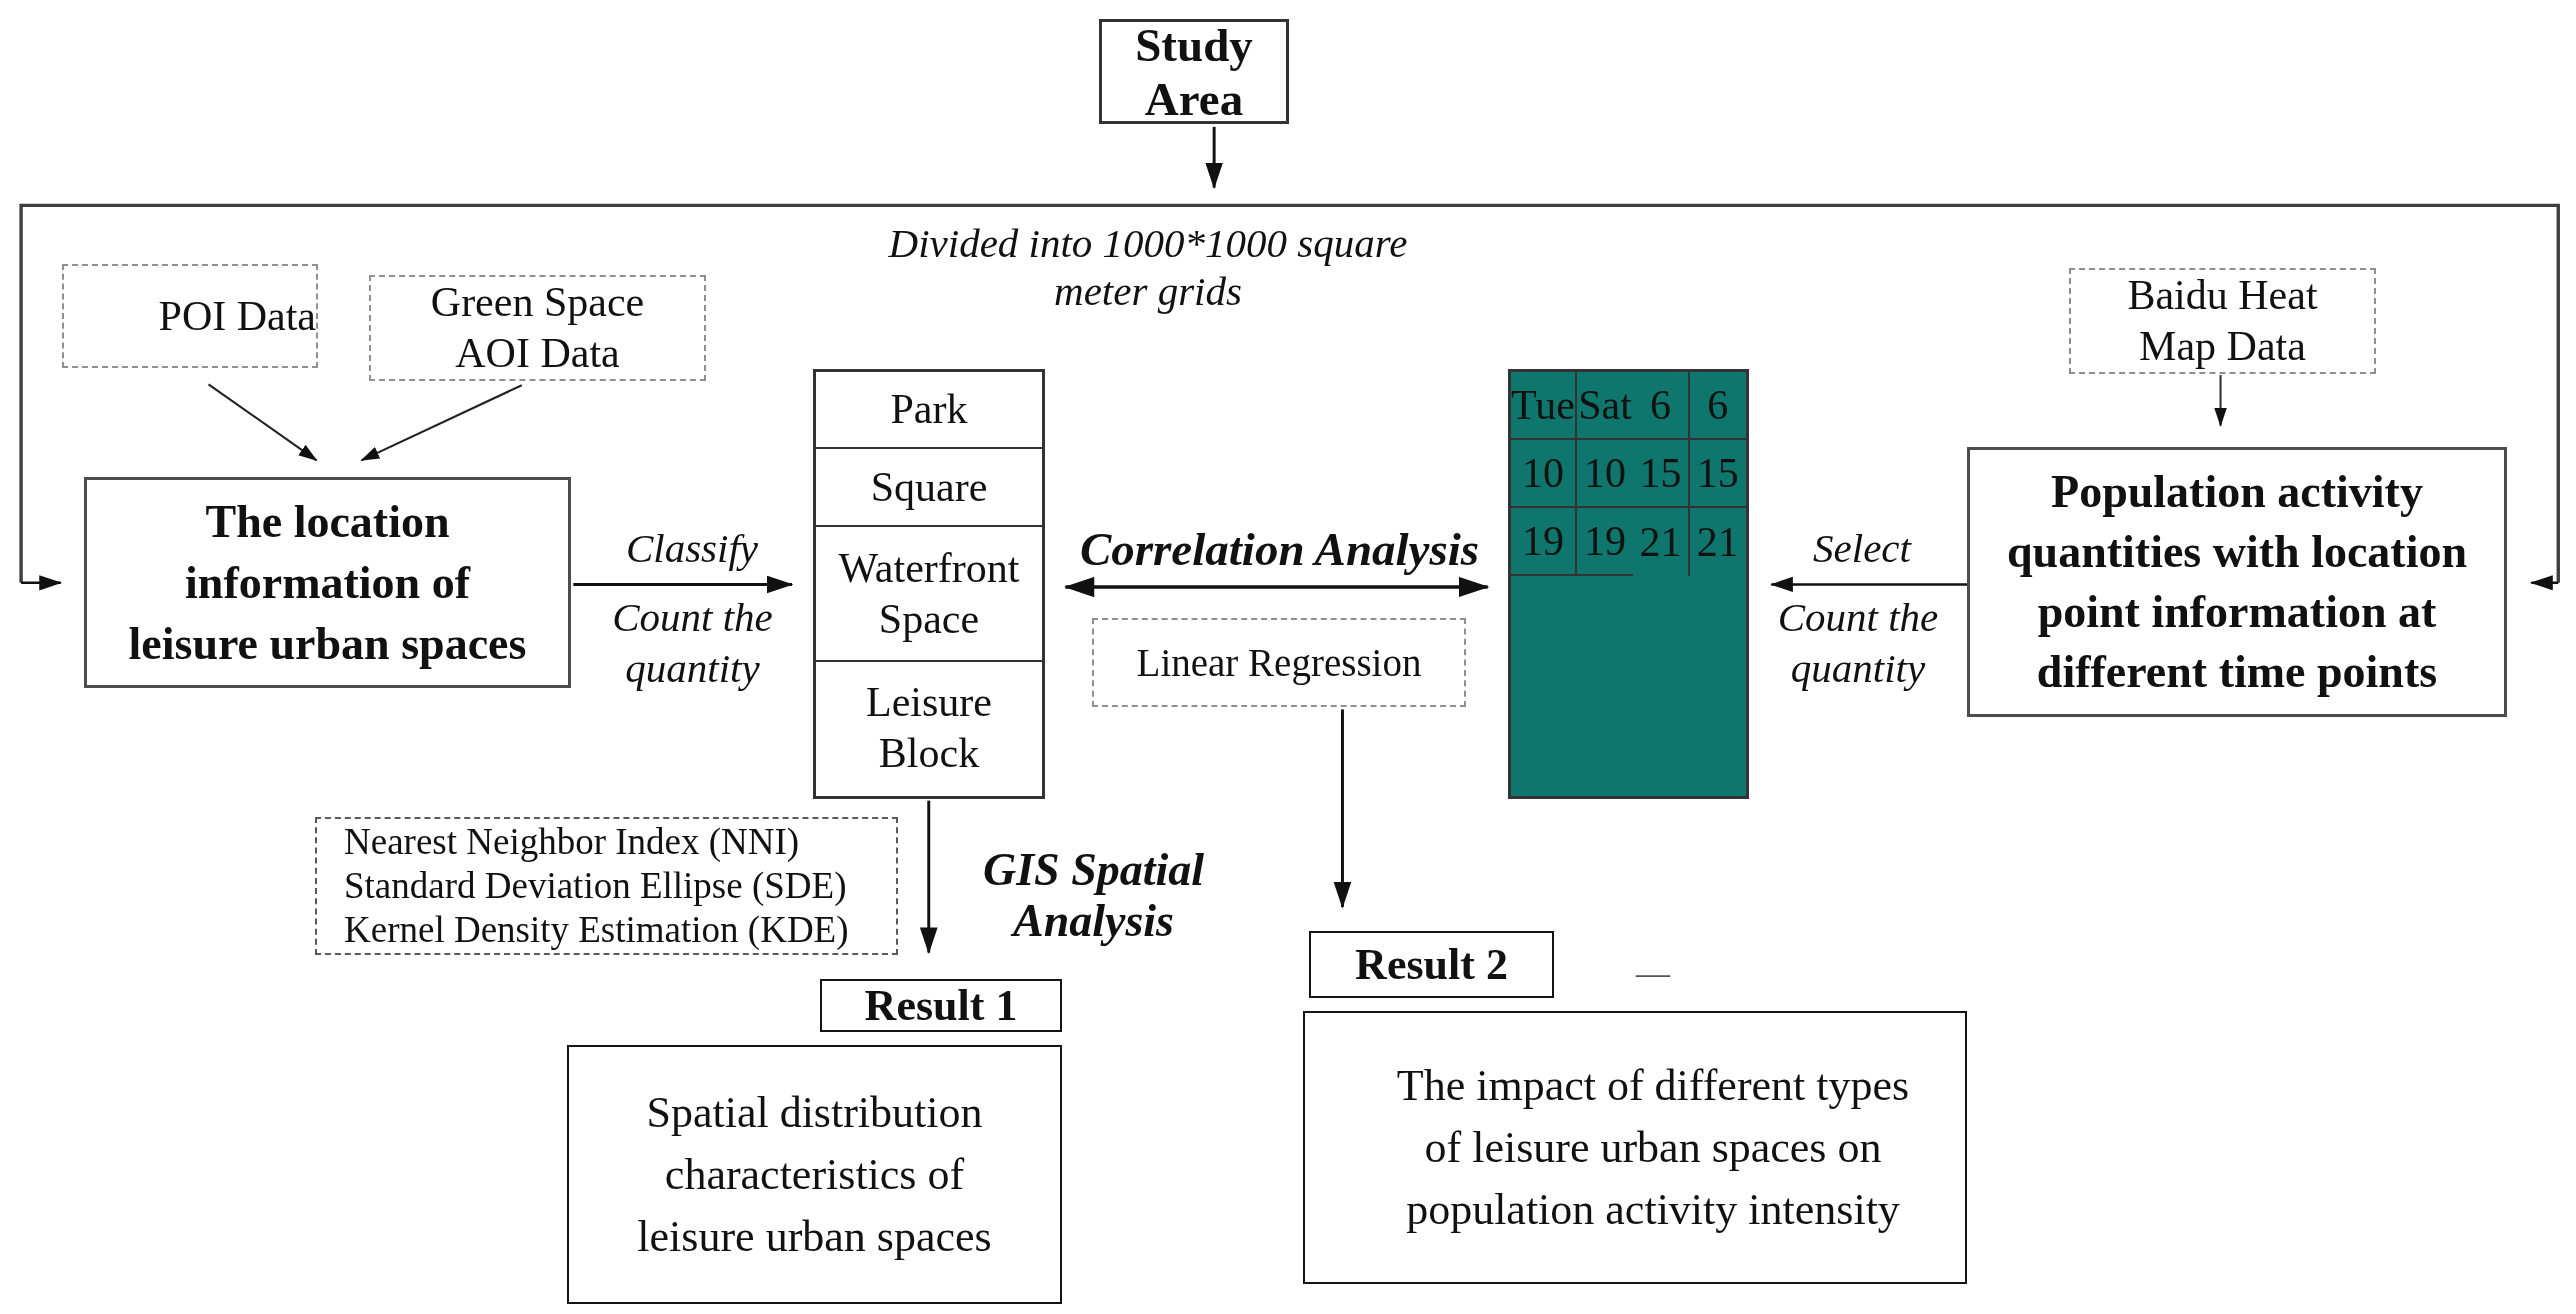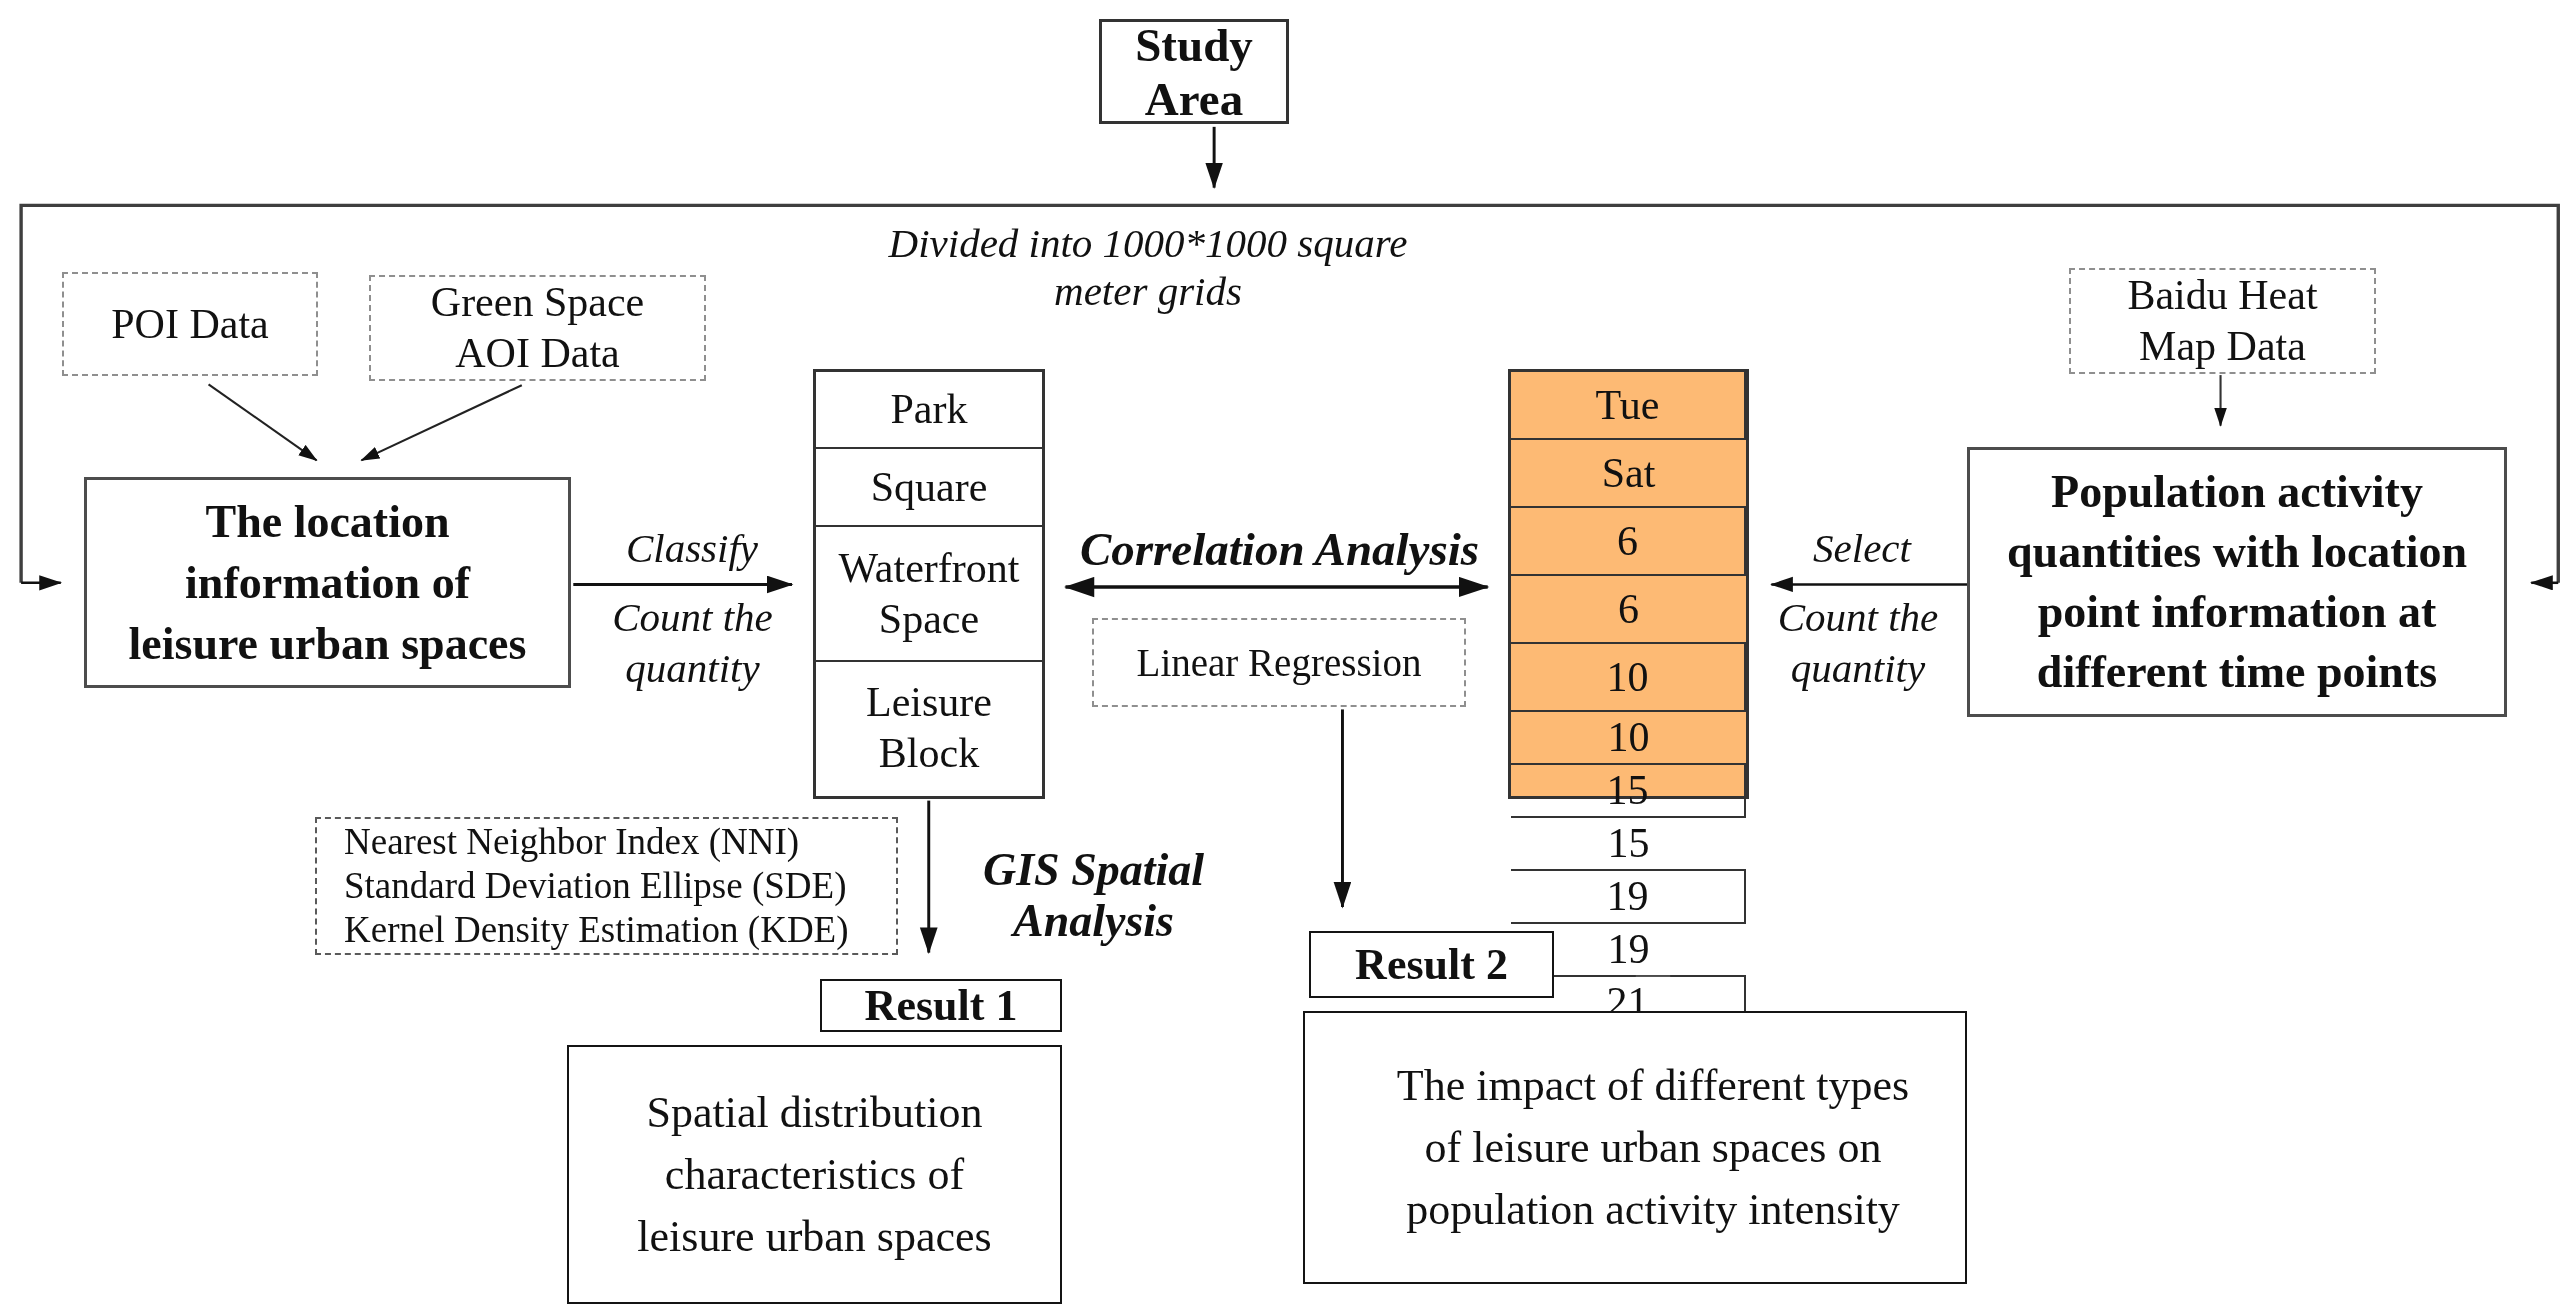--- a/index.html
+++ b/index.html
@@ -26,21 +26,21 @@
   .t48{font-size:41px;line-height:47px;}
   .t46{font-size:39px;}
   .t44{font-size:37px;line-height:44px;}
   .t52{font-size:44px;line-height:62px;}
   .t56{font-size:47px;}
   svg.wires{position:absolute;left:0;top:0;pointer-events:none;}
   
   .vtable{display:flex;flex-direction:column;border:3.4px solid #333;background:#fff;}
   .vtable .cell{flex:0 0 auto;display:flex;align-items:center;justify-content:center;text-align:center;border-bottom:2.5px solid #333;}
   .vtable .cell:last-child{border-bottom:none;}
-  .grid-table{display:grid;grid-template-columns:1fr;border:3.4px solid #333;background:#fdba74;}
+  .grid-table{display:grid;grid-template-columns:1fr 1fr 1fr 1fr;border:3.4px solid #333;background:#0f766e;}
   .grid-table .gcell{display:flex;align-items:center;justify-content:center;border-right:2.5px solid #333;border-bottom:2.5px solid #333;}
   .grid-table .gcell.lastcol{border-right:none;}
   .grid-table .gcell.lastrow{border-bottom:none;}
 </style>
 </head>
 <body>
 
 <div id="stage">
 
   <svg class="wires" width="2576" height="1315" viewBox="0 0 3051 1557">
@@ -76,21 +76,21 @@
   </svg>
 
   <div class="abs center blackbox bold t56" style="left:1099px;top:19.4px;width:190px;height:105px;border-width:3.4px;border-color:#333;">
     <span>Study Area</span>
   </div>
 
   <div class="abs center italic" style="left:844px;top:241px;width:608px;height:52px;font-size:41px;">
     <span>Divided into 1000*1000 square meter grids</span>
   </div>
 
-  <div class="abs center dashbox t50" style="left:62px;top:272px;width:256px;height:104px;">
+  <div class="abs center dashbox t50" style="left:62px;top:264px;width:256px;height:104px;justify-content:flex-end;">
     <span>POI Data</span>
   </div>
 
   <div class="abs colcenter dashbox t50" style="left:369px;top:275px;width:337px;height:106px;">
     <span>Green Space</span>
     <span>AOI Data</span>
   </div>
 
   <div class="abs colcenter solidbox bold t54" style="left:84px;top:477px;width:487px;height:211px;">
     <span>The location</span>

